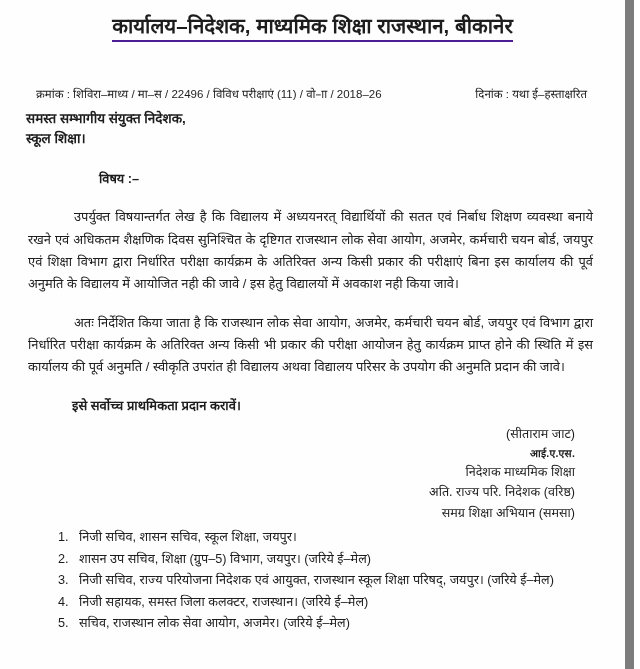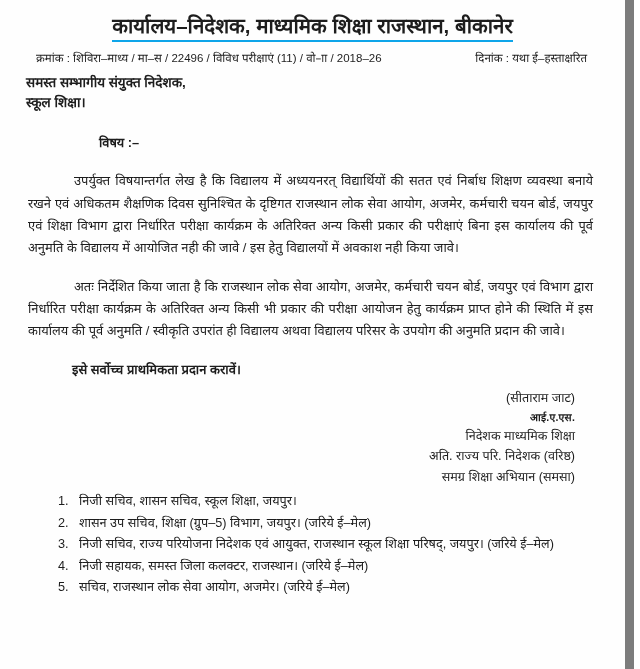--- a/index.html
+++ b/index.html
@@ -57,21 +57,21 @@
   }
   .title-wrap {
     text-align: center;
     margin-top: 14px;
   }
   .title-inner {
     display: inline-block;
     font-size: 20.5px;
     font-weight: bold;
     line-height: 1.2;
-    border-bottom: 2px solid #0ea5e9;
+    border-bottom: 2px solid #4c1d95;
     padding-bottom: 1px;
     white-space: nowrap;
   }
 
   
   .ref-row {
     display: flex;
     align-items: baseline;
     margin-top: 9px;
     font-size: 11.5px;
@@ -80,20 +80,21 @@
     justify-content: flex-end;
   }
   .ref-no {
     flex: 0 0 auto;
     padding-left: 10px;
   }
   .ref-spacer { flex: 1 1 auto; }
   .ref-date {
     flex: 0 0 auto;
     padding-right: 12px;
+    margin-top: 36px;
   }
 
   
   .addressee {
     margin-top: 7px;
     font-size: 13.5px;
     font-weight: bold;
     line-height: 1.5;
   }
   .addressee div { white-space: nowrap; }

